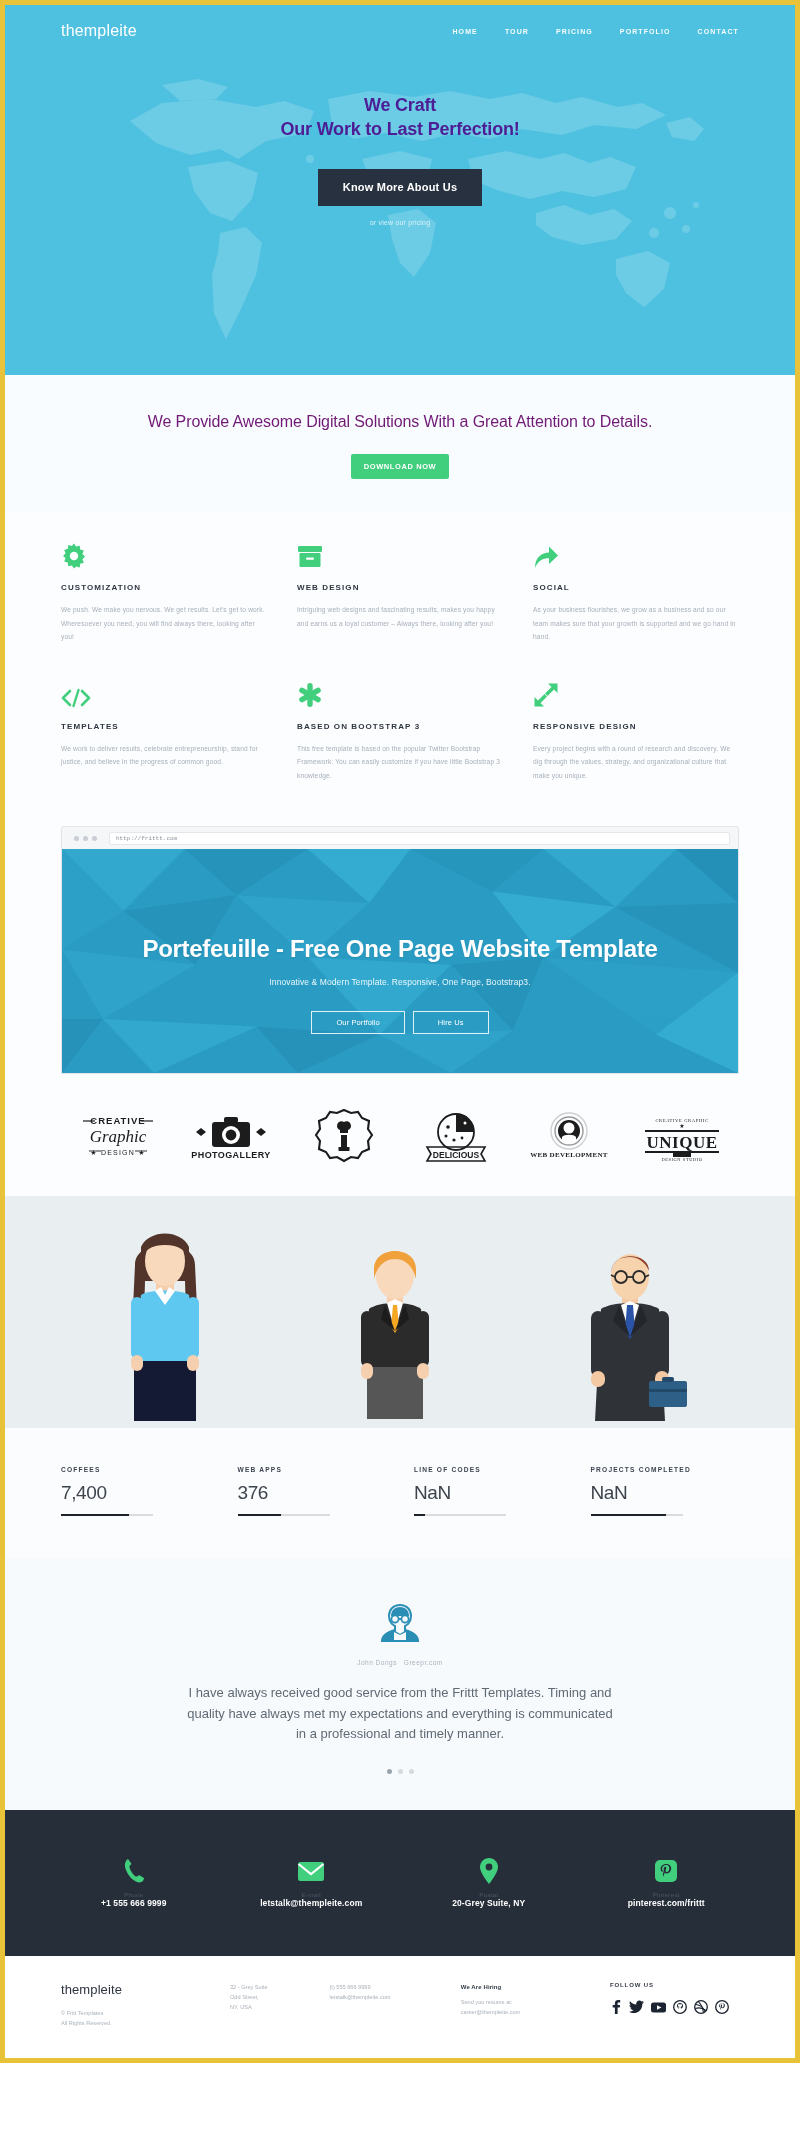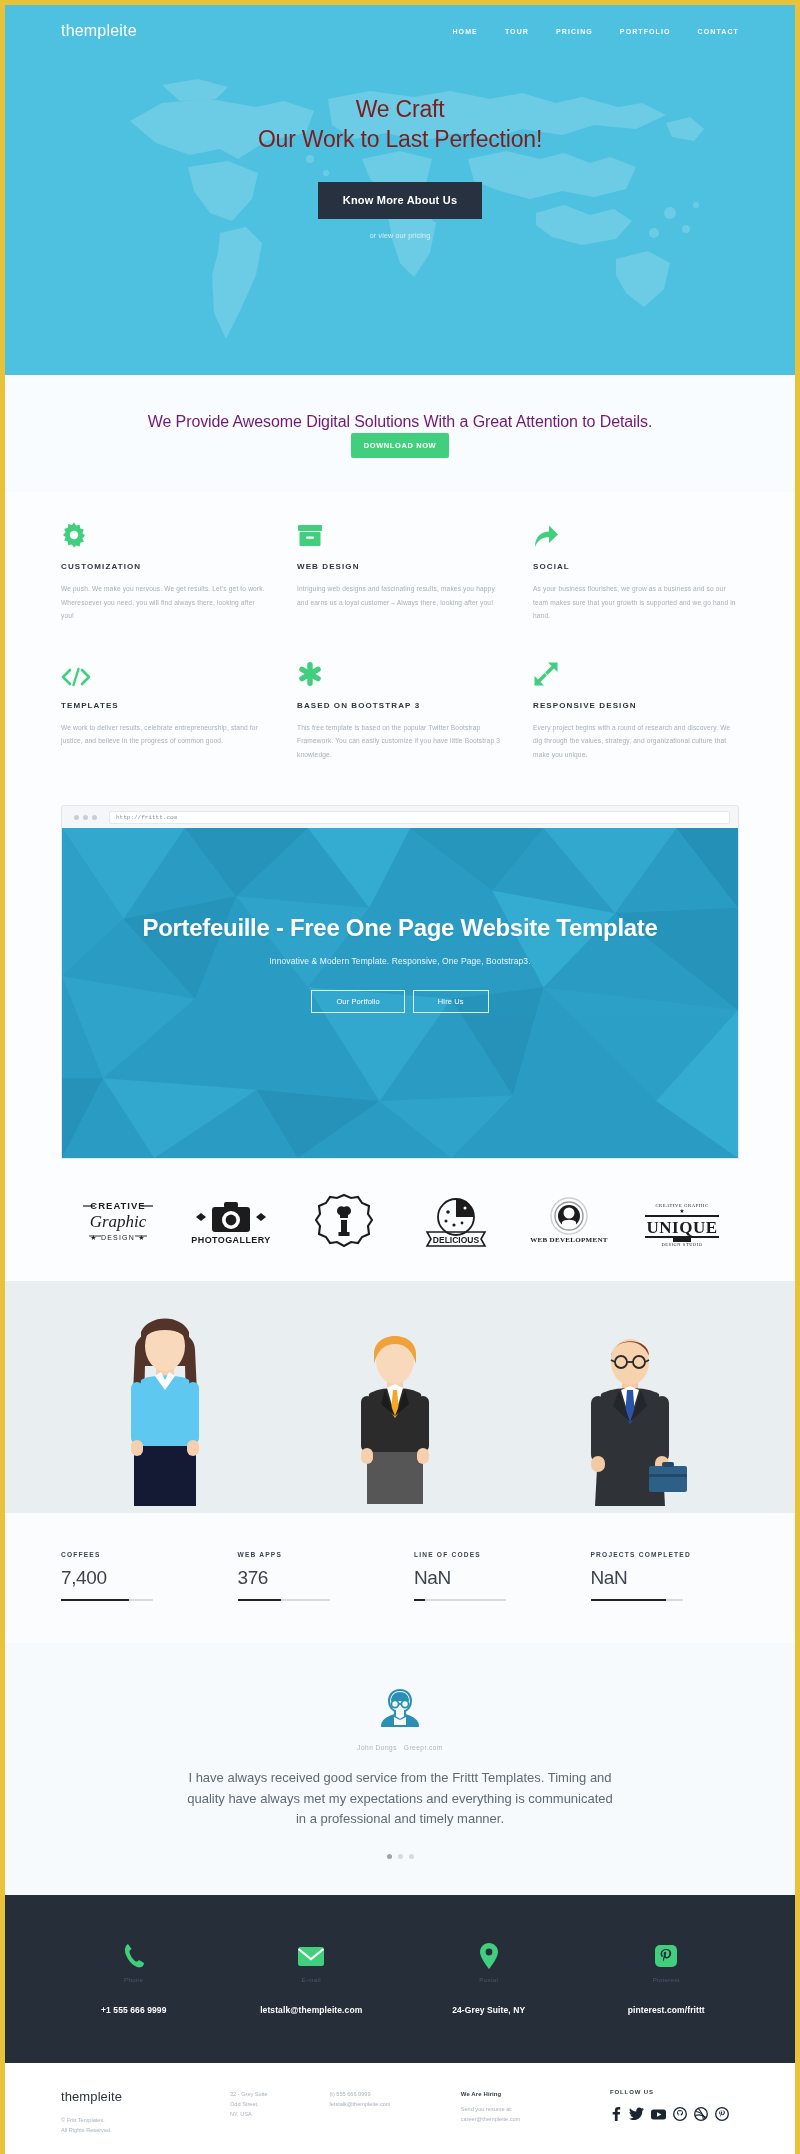--- a/index.html
+++ b/index.html
@@ -55,23 +55,23 @@
     color: #ffffff;
     font-size: 7px;
     letter-spacing: 1.1px;
     font-weight: bold;
     text-decoration: none;
     text-transform: uppercase;
     opacity: .95;
   }
   .hero-copy { text-align: center; margin-top: 54px; }
   .hero-copy h1 {
-    color: #7f1d1d;
-    font-weight: 400;
-    font-size: 23px;
+    color: #4c1d95;
+    font-weight: 700;
+    font-size: 18px;
     line-height: 1.32;
     letter-spacing: -.2px;
   }
   .hero-btn {
     display: inline-block;
     margin-top: 27px;
     background: #27313f;
     color: #fff;
     font-size: 11px;
     font-weight: bold;
@@ -96,21 +96,21 @@
     padding: 38px 0 34px 0;
   }
   .tagline {
     font-size: 16px;
     color: #701a75;
     font-weight: 400;
     letter-spacing: -.1px;
   }
   .dl-btn {
     display: inline-block;
-    margin-top: 2px;
+    margin-top: 23px;
     background: #41cf7d;
     color: #fff;
     font-size: 7.5px;
     font-weight: bold;
     letter-spacing: .6px;
     padding: 8px 13px;
     border: 0;
     border-radius: 2px;
     cursor: pointer;
     font-family: inherit;
@@ -178,21 +178,21 @@
     align-items: center;
     padding: 0 6px;
   }
   .urlbar span {
     font-family: "Liberation Mono", monospace;
     font-size: 6px;
     color: #8b949c;
   }
   .shot {
     position: relative;
-    height: 330px;
+    height: 224px;
     background: #2a9cc4;
     overflow: hidden;
   }
   .shot svg.poly { position: absolute; inset: 0; width: 100%; height: 100%; }
   .shot-inner {
     position: relative;
     z-index: 2;
     text-align: center;
     padding-top: 86px;
   }
@@ -323,21 +323,21 @@
   }
   .contact-col { flex: 1; text-align: center; }
   .c-icon { height: 30px; display: flex; align-items: center; justify-content: center; }
   .c-label {
     font-size: 6.2px;
     color: #4d5663;
     margin-top: 5px;
     letter-spacing: .3px;
   }
   .c-value {
-    margin-top: 22px;
+    margin-top: 0;
     color: #fff;
     font-size: 8.5px;
     font-weight: bold;
     letter-spacing: .1px;
   }
 
   
   .bottom {
     background: #fff;
     display: flex;
@@ -825,21 +825,21 @@
     </div>
 
     <div class="contact-col">
       <div class="c-icon">
         <svg width="20" height="28" viewBox="0 0 20 28">
           <path fill="#41cf7d" d="M10,1 C5,1 1,5 1,10 C1,16 10,27 10,27 C10,27 19,16 19,10 C19,5 15,1 10,1 Z"></path>
           <circle cx="10" cy="10" r="3.4" fill="#262e3a"></circle>
         </svg>
       </div>
       <div class="c-label">Postal</div>
-      <div class="c-value">24-Grey Suite, NY</div>
+      <div class="c-value">20-Grey Suite, NY</div>
     </div>
 
     <div class="contact-col">
       <div class="c-icon">
         <svg width="24" height="24" viewBox="0 0 24 24">
           <rect x="1" y="1" width="22" height="22" rx="5" fill="#41cf7d"></rect>
           <path fill="#262e3a" d="M12.3,5 C8.6,5 6.6,7.4 6.6,9.9 C6.6,11.1 7.2,12.5 8.3,13 C8.5,13.1 8.5,13 8.6,12.7 L8.8,11.9 C8.8,11.7 8.8,11.7 8.7,11.5 C8.3,11 8.1,10.4 8.1,9.7 C8.1,7.7 9.6,5.9 12,5.9 C14.1,5.9 15.3,7.2 15.3,8.9 C15.3,11.2 14.3,13.1 12.8,13.1 C12,13.1 11.4,12.4 11.6,11.6 C11.8,10.6 12.3,9.5 12.3,8.8 C12.3,8.2 11.9,7.7 11.2,7.7 C10.4,7.7 9.7,8.6 9.7,9.7 C9.7,10.4 9.9,10.9 9.9,10.9 L9,14.8 C8.8,15.8 9,17.2 9,17.3 L9.1,17.4 C9.2,17.4 9.9,16.5 10.1,15.6 L10.7,13.4 C11,14 11.9,14.5 12.8,14.5 C15.4,14.5 17.2,12.2 17.2,9.1 C17.2,6.7 15.2,5 12.3,5 Z"></path>
         </svg>
       </div>
       <div class="c-label">Pinterest</div>

